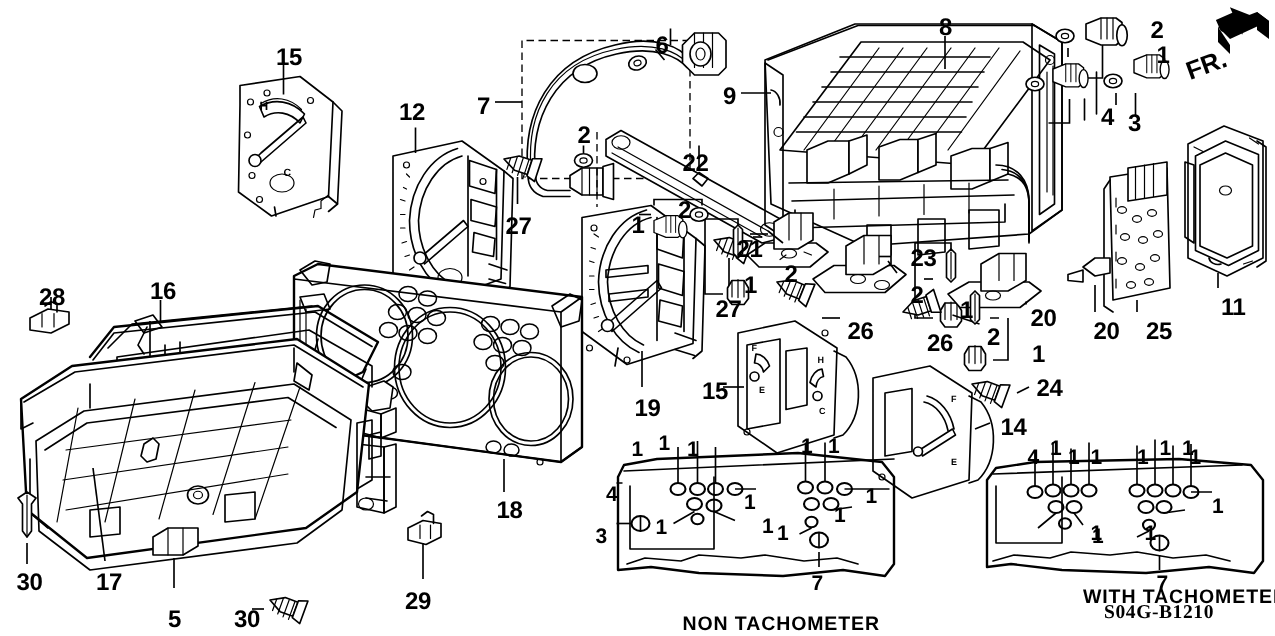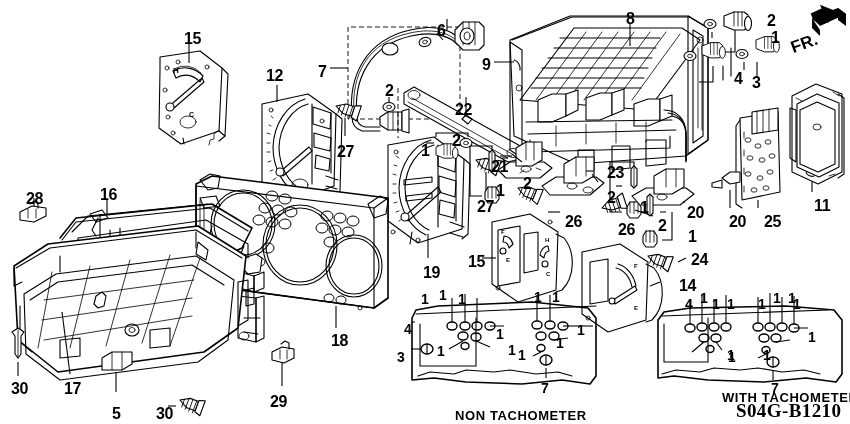--- a/index.html
+++ b/index.html
@@ -28,21 +28,21 @@
     font-family:"Liberation Sans", sans-serif;
     font-weight:700;
     font-size:13px;
     letter-spacing:0.6px;
     white-space:nowrap;
   }
   .code{
     position:absolute;
     font-family:"Liberation Serif", serif;
     font-weight:700;
-    font-size:19px;
+    font-size:13px;
     letter-spacing:0.4px;
     white-space:nowrap;
   }
   .fr{
     position:absolute;
     font-family:"Liberation Sans", sans-serif;
     font-weight:700;
     font-size:17px;
     letter-spacing:0px;
     transform:rotate(-20deg);
@@ -611,21 +611,21 @@
       <div class="lbl n" style="left: 618px; top: 222px;">26</div>
       <div class="lbl n" style="left: 687px; top: 205px;">20</div>
       <div class="lbl n" style="left: 729px; top: 214px;">20</div>
       <div class="lbl n" style="left: 764px; top: 214px;">25</div>
       <div class="lbl n" style="left: 814px; top: 198px;">11</div>
       <div class="lbl n" style="left: 658px; top: 218px;">2</div>
       <div class="lbl n" style="left: 688px; top: 229px;">1</div>
       <div class="lbl n" style="left: 691px; top: 252px;">24</div>
       <div class="lbl n" style="left: 423px; top: 265px;">19</div>
       <div class="lbl n" style="left: 468px; top: 254px;">15</div>
-      <div class="lbl n" style="left: 667px; top: 278px; margin-left: 12px;">14</div>
+      <div class="lbl n" style="left: 667px; top: 278px;">14</div>
       <div class="lbl n" style="left: 26px; top: 191px;">28</div>
       <div class="lbl n" style="left: 100px; top: 187px;">16</div>
       <div class="lbl n" style="left: 331px; top: 333px;">18</div>
       <div class="lbl n" style="left: 64px; top: 381px;">17</div>
       <div class="lbl n" style="left: 11px; top: 381px;">30</div>
       <div class="lbl n" style="left: 112px; top: 406px;">5</div>
       <div class="lbl n" style="left: 156px; top: 406px;">30</div>
       <div class="lbl n" style="left: 270px; top: 394px;">29</div>
     </div>
   <div id="pcb1-layer">

